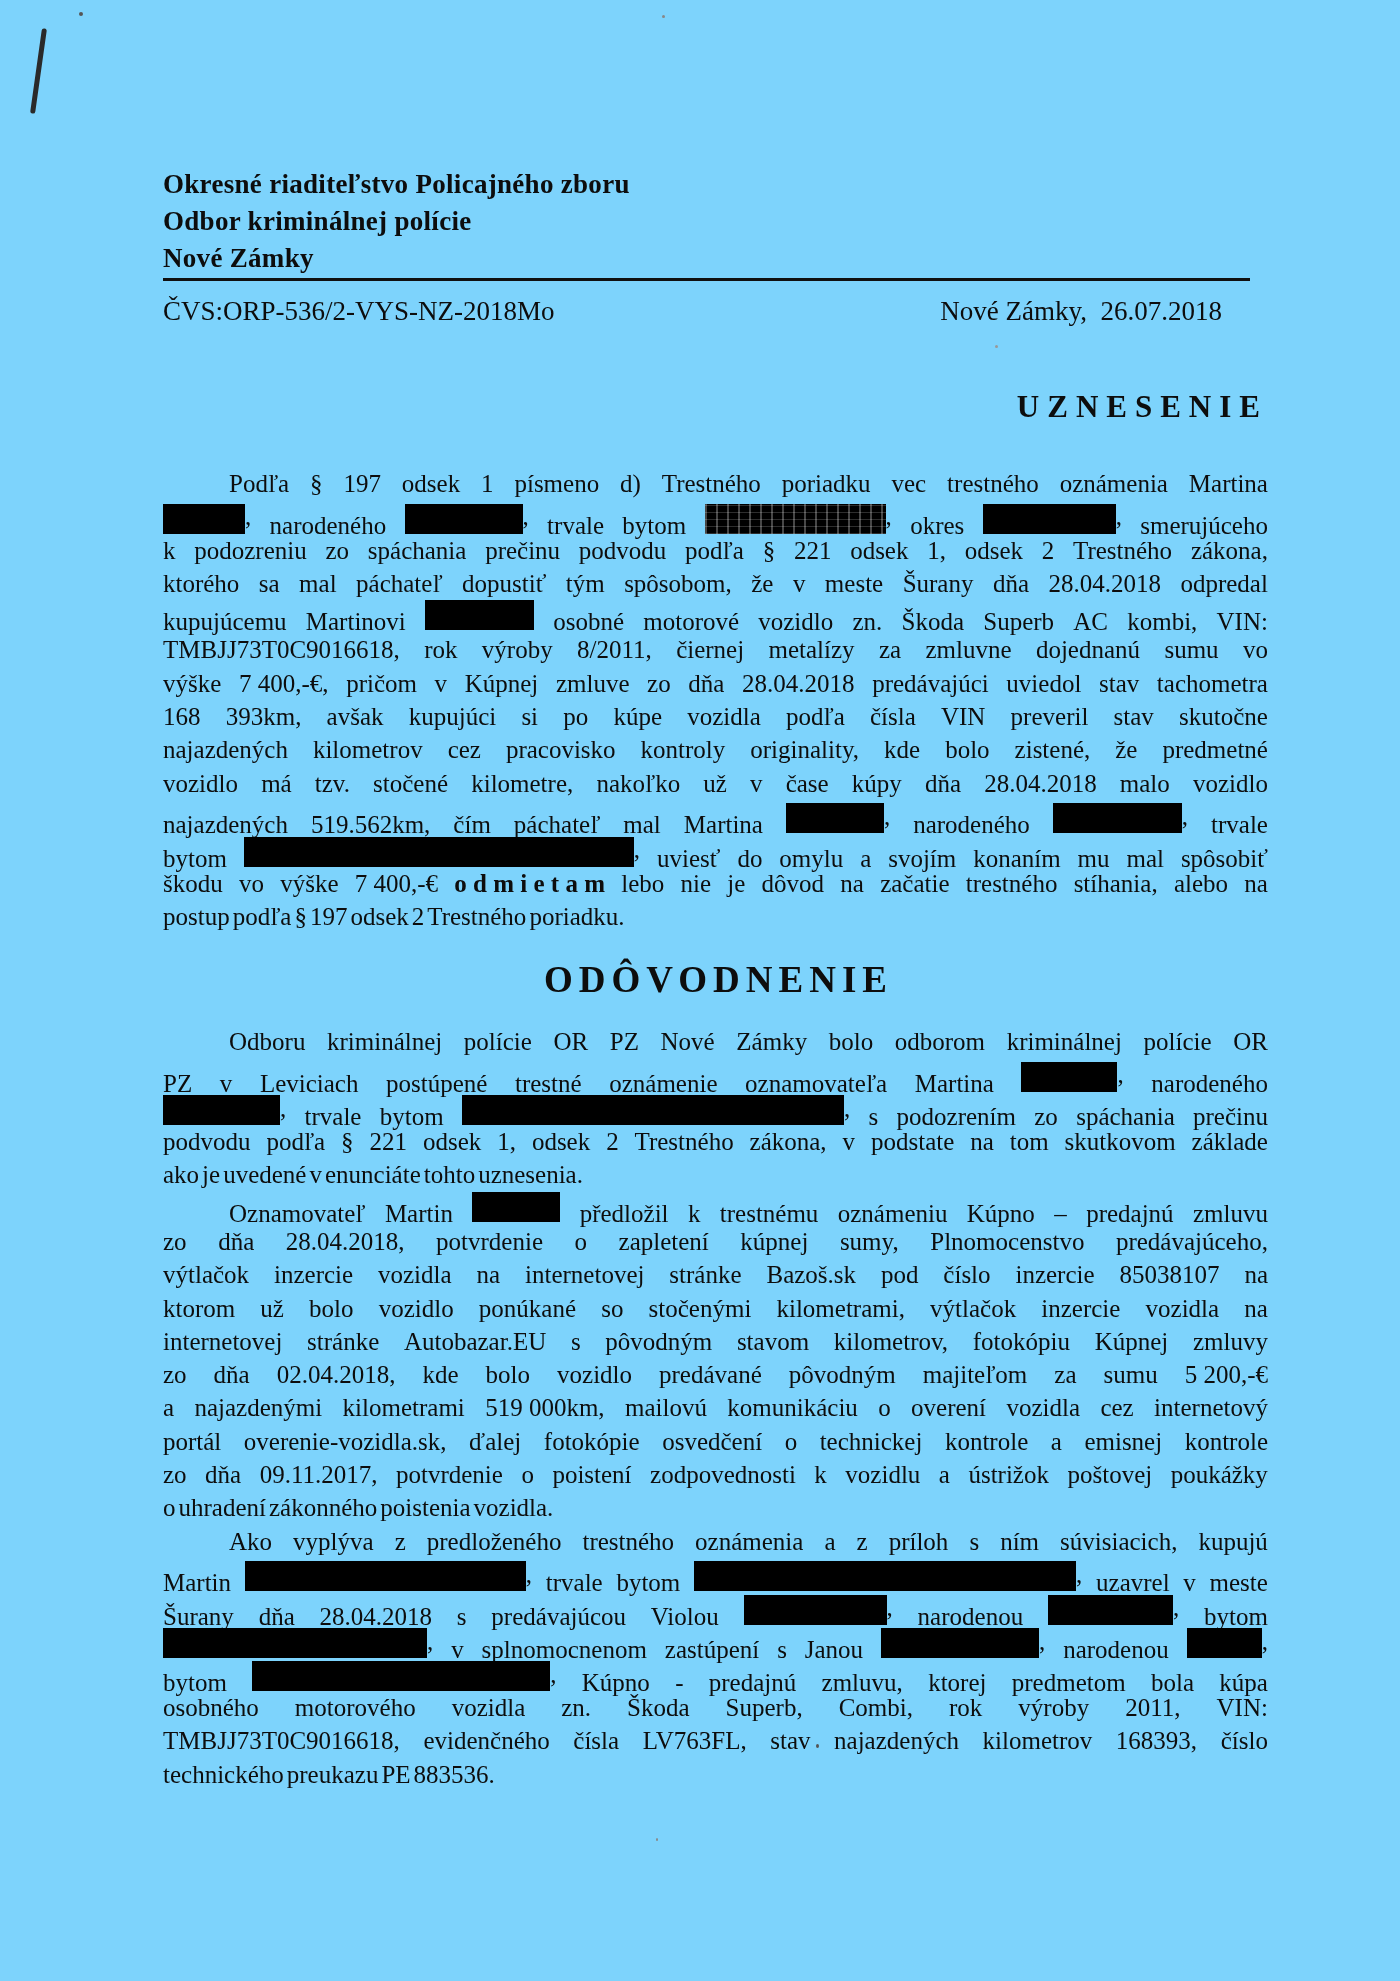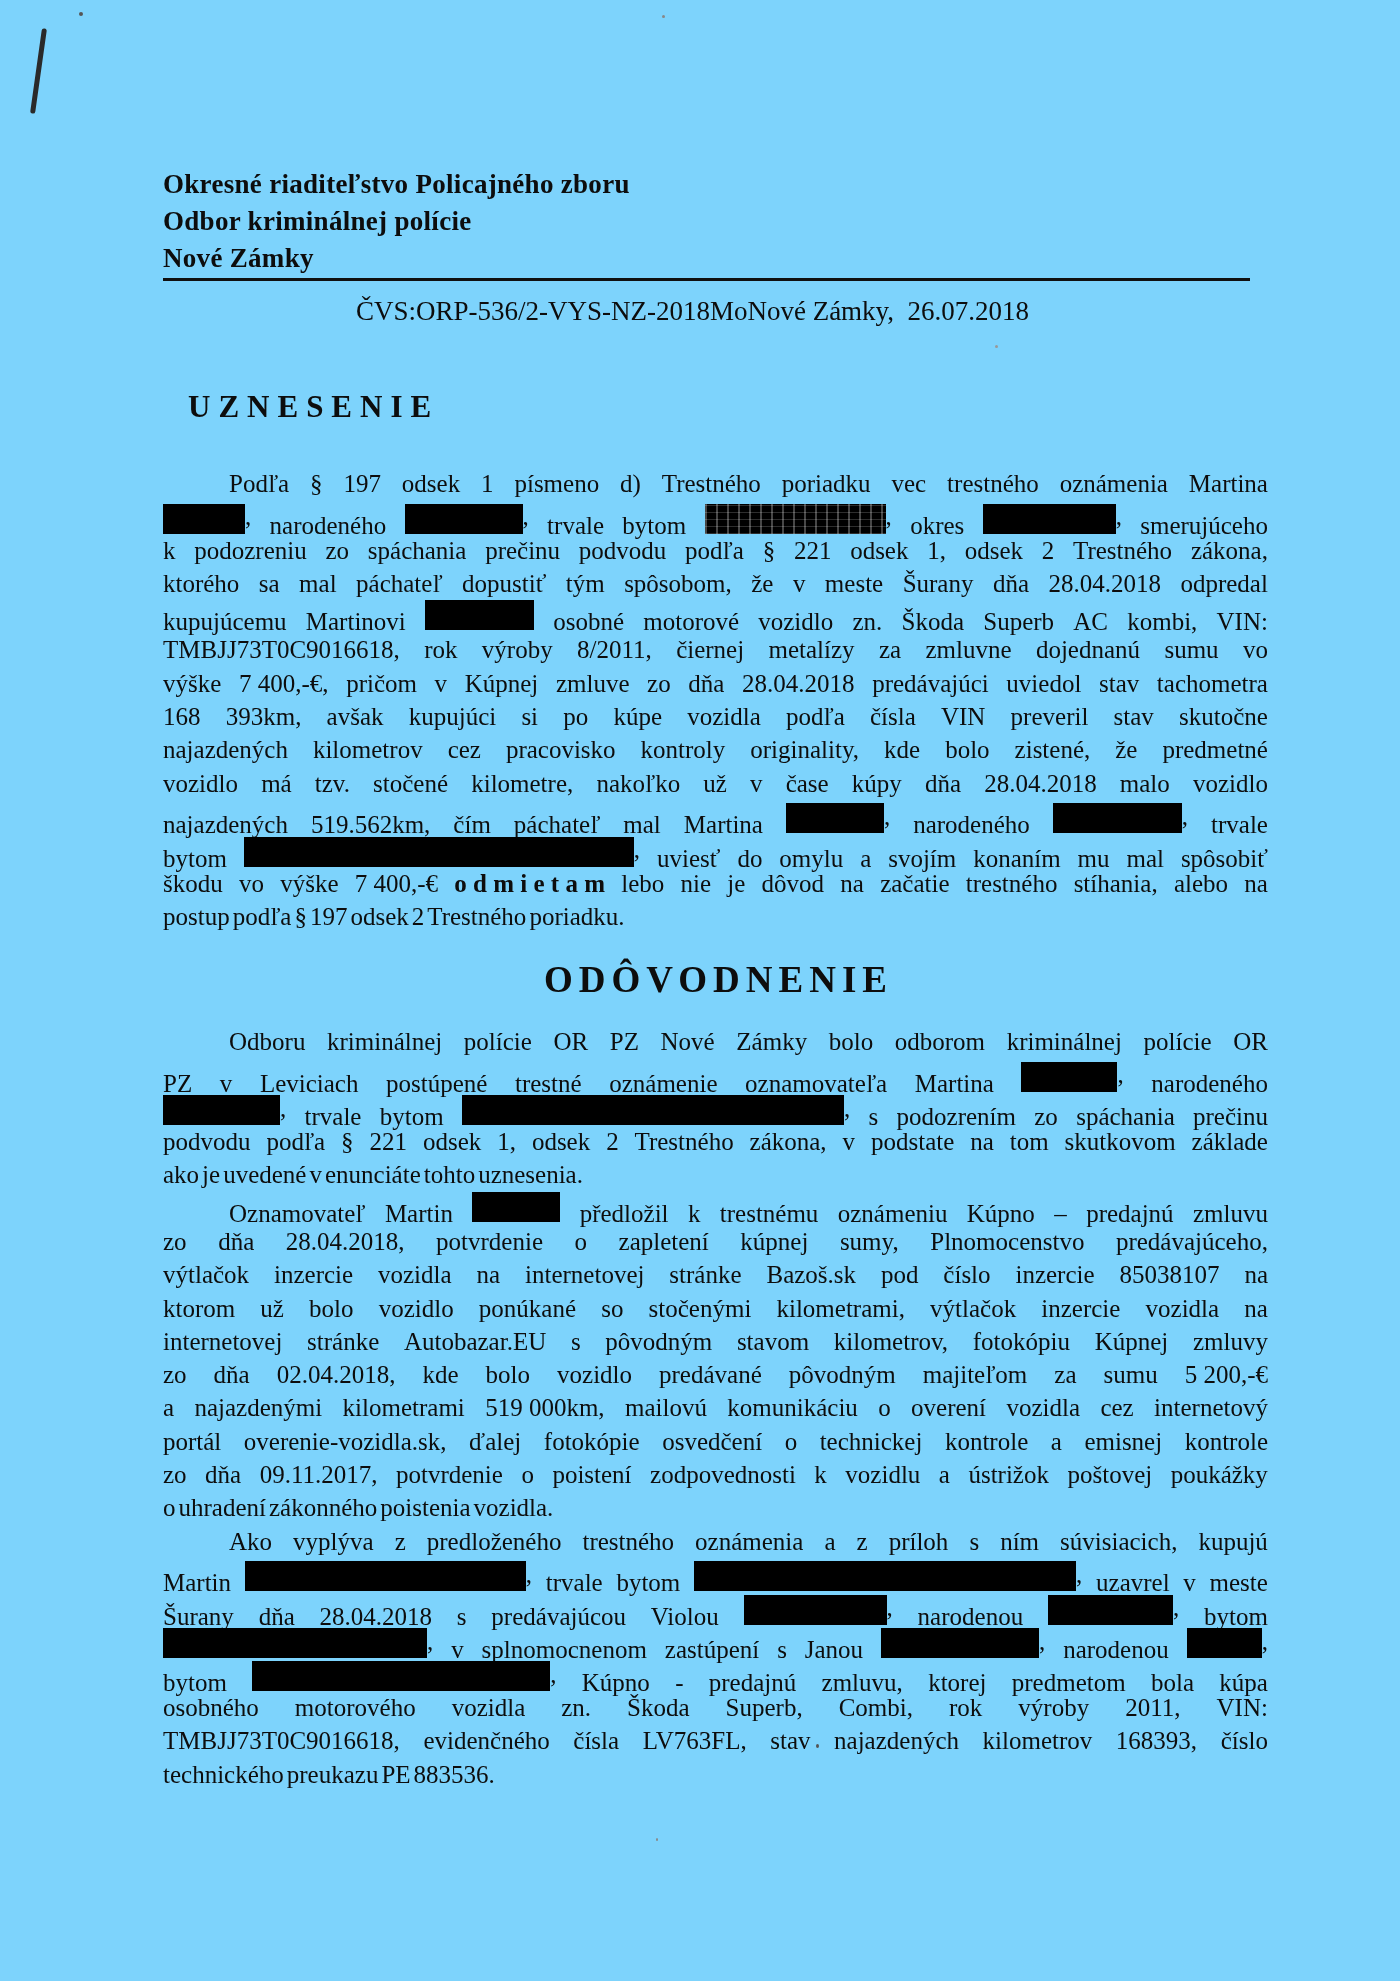--- a/index.html
+++ b/index.html
@@ -13,23 +13,23 @@
   .pen{position:absolute;left:36px;top:28px;width:5px;height:86px;background:#2a2a2a;transform:rotate(8deg);border-radius:3px;}
   .speck{position:absolute;border-radius:50%;}
   .s1{left:79px;top:12px;width:4px;height:4px;background:#555;}
   .s2{left:662px;top:15px;width:3px;height:3px;background:#888;}
   .s3{left:995px;top:345px;width:3px;height:3px;background:#999;}
   .s4{left:816px;top:1744px;width:3px;height:4px;background:#555;}
   .s5{left:656px;top:1838px;width:2px;height:3px;background:#888;}
   
   .org{position:absolute;top:166px;left:163px;font-weight:700;font-size:27px;line-height:37px;letter-spacing:0.3px;}
   .rule{position:absolute;top:278px;left:163px;width:1087px;height:3px;background:#101010;}
-  .refrow{position:absolute;top:296px;left:163px;width:1105px;display:flex;justify-content:center;font-size:27px;}
+  .refrow{position:absolute;top:296px;left:163px;width:1105px;display:flex;justify-content:space-between;font-size:27px;}
   .place-date{padding-right:46px;}
-  .doc-title{position:absolute;top:389px;left:180px;width:1105px;text-align:left;font-weight:700;font-size:31px;letter-spacing:8px;text-indent:8px;}
+  .doc-title{position:absolute;top:389px;left:163px;width:1105px;text-align:right;font-weight:700;font-size:31px;letter-spacing:8px;text-indent:8px;}
   
   .column{position:absolute;top:467px;left:163px;width:1105px;font-size:25px;}
   .sec-heading{height:92px;display:flex;align-items:center;justify-content:center;font-weight:700;font-size:37px;letter-spacing:6px;text-indent:6px;text-align:right;}
   .line{display:flex;justify-content:space-between;align-items:baseline;height:33.3px;line-height:33.3px;white-space:nowrap;}
   .line.left{justify-content:flex-start;gap:3px;}
   .w{white-space:pre;}
   .b{font-weight:700;}
   .rwrap{display:inline-flex;align-items:flex-end;}
   .redact{display:inline-block;height:30px;background:#000;flex:0 0 auto;}
   .redact.streaky{

